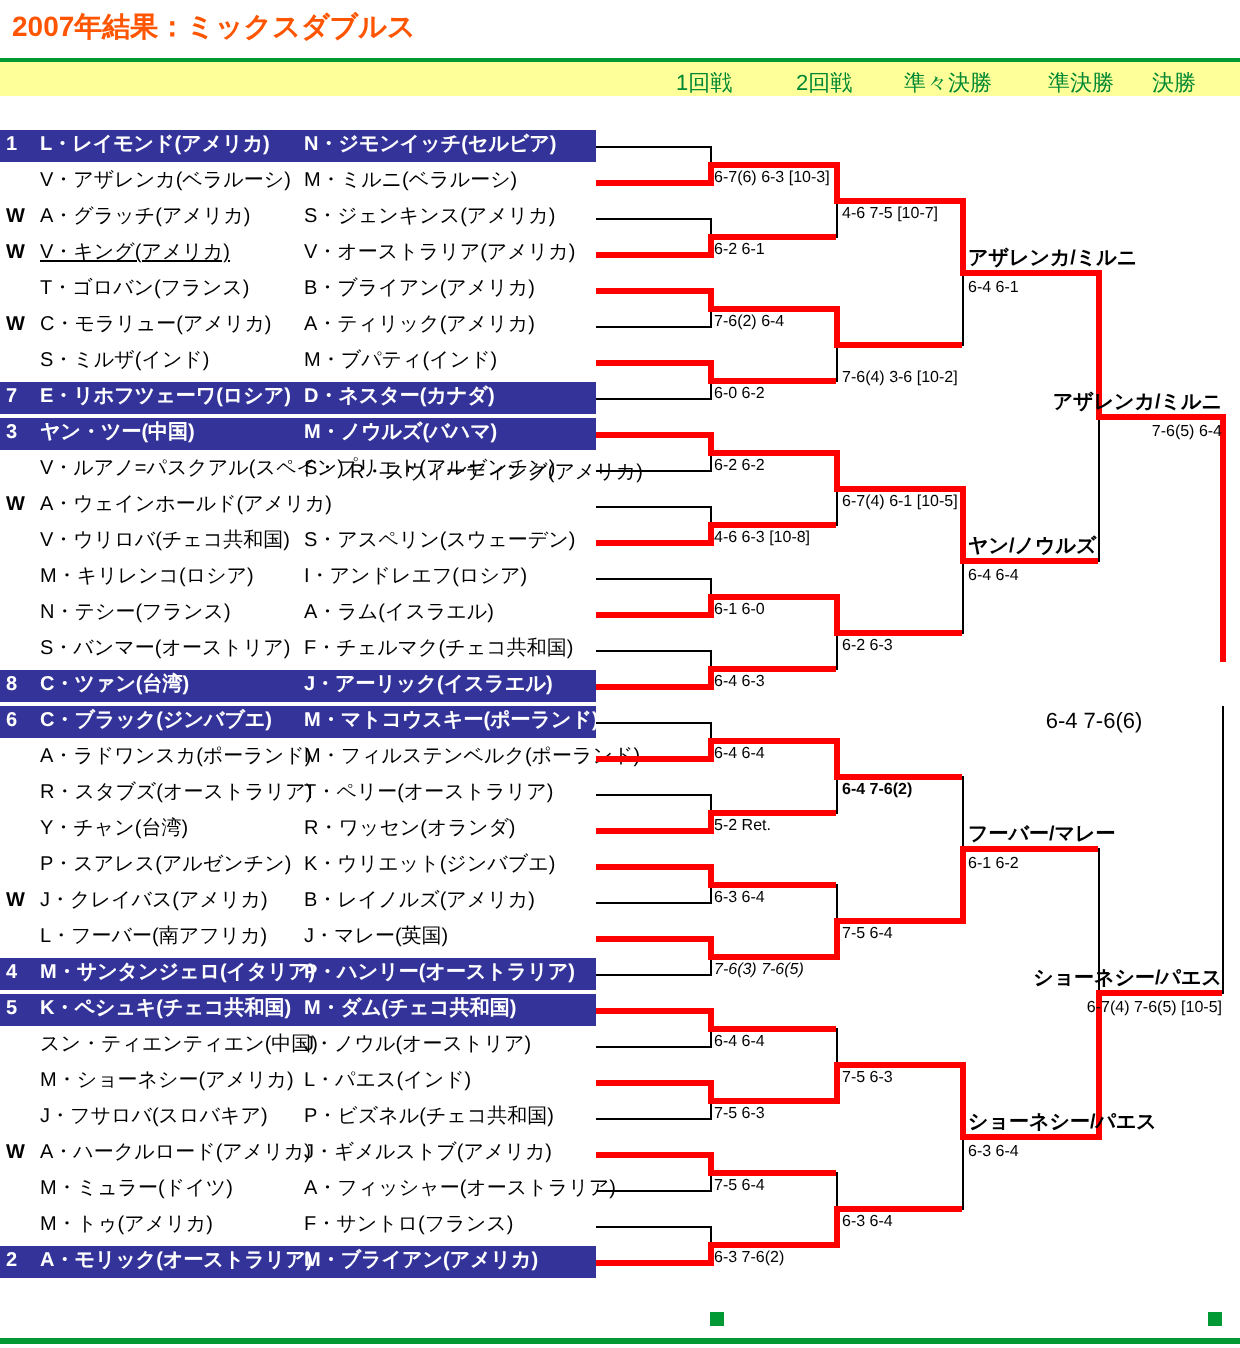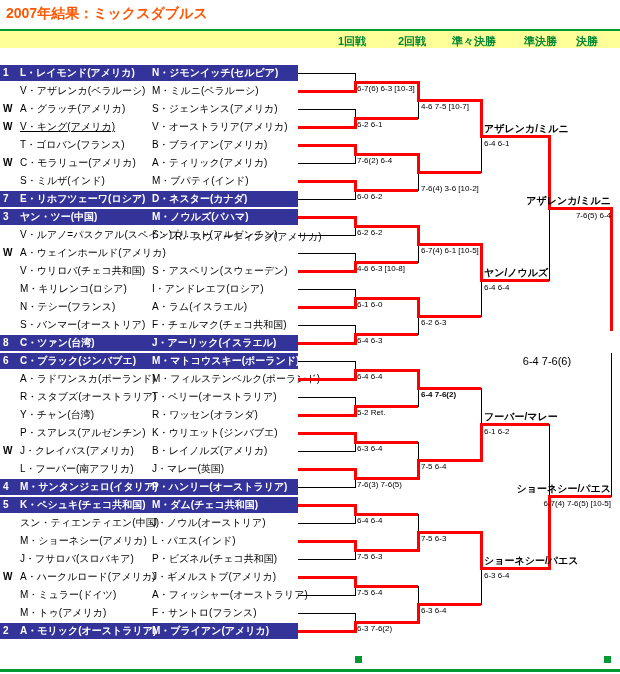--- a/index.html
+++ b/index.html
@@ -1,20 +1,20 @@
 <!DOCTYPE html>
 <html><head>
 <meta charset="utf-8">
 <style>
   html,body{margin:0;padding:0;background:#fff;}
   #page{position:relative;width:620px;height:674px;background:#fff;overflow:hidden;
         font-family:"Liberation Sans","DejaVu Sans",sans-serif;}
   #page-title{position:absolute;left:6px;top:5px;font-size:14px;font-weight:bold;color:#FF5500;white-space:nowrap;}
   #round-band{position:absolute;left:0;top:29px;width:620px;height:19px;background:#FFFF99;border-top:2px solid #009933;box-sizing:border-box;}
-  .round-label{position:absolute;top:3px;font-size:11px;font-weight:bold;color:#008833;white-space:nowrap;}
+  .round-label{position:absolute;top:3px;font-size:11px;font-weight:normal;color:#008833;white-space:nowrap;}
   #rh0{left:338px;} #rh1{left:398px;} #rh2{left:452px;} #rh3{left:524px;} #rh4{left:576px;}
   #bracket{position:absolute;left:0;top:0;width:620px;height:674px;}
   .seed-bar{position:absolute;left:0;width:298px;height:16px;background:#333399;z-index:1;}
   .mark{position:absolute;left:3px;font-size:10px;font-weight:bold;z-index:2;white-space:nowrap;}
   .name{position:absolute;font-size:10px;line-height:12px;white-space:nowrap;z-index:2;}
   .name.p1{left:20px;} .name.p2{left:152px;}
   .seeded-txt{color:#fff;font-weight:bold;}
   .ln{position:absolute;z-index:2;}
   .ln.red{z-index:3;}
   .score{position:absolute;font-size:8px;color:#000;white-space:nowrap;z-index:4;font-family:"Liberation Sans","DejaVu Sans",sans-serif;}
@@ -202,21 +202,21 @@
       <div class="ln red" style="position: absolute; left: 354px; top: 405px; width: 3px; height: 12px; background: rgb(255, 0, 0);"></div>
       <div class="ln red" style="position: absolute; left: 355px; top: 405px; width: 63px; height: 3px; background: rgb(255, 0, 0);"></div>
       <div class="score" style="position: absolute; left: 357px; top: 408px;">5-2 Ret.</div>
       <div class="ln red" style="position: absolute; left: 354px; top: 432px; width: 3px; height: 12px; background: rgb(255, 0, 0);"></div>
       <div class="ln" style="position: absolute; left: 355px; top: 442px; width: 1px; height: 10px; background: rgb(0, 0, 0);"></div>
       <div class="ln red" style="position: absolute; left: 355px; top: 441px; width: 63px; height: 3px; background: rgb(255, 0, 0);"></div>
       <div class="score" style="position: absolute; left: 357px; top: 444px;">6-3 6-4</div>
       <div class="ln red" style="position: absolute; left: 354px; top: 468px; width: 3px; height: 12px; background: rgb(255, 0, 0);"></div>
       <div class="ln" style="position: absolute; left: 355px; top: 478px; width: 1px; height: 10px; background: rgb(0, 0, 0);"></div>
       <div class="ln red" style="position: absolute; left: 355px; top: 477px; width: 63px; height: 3px; background: rgb(255, 0, 0);"></div>
-      <div class="score" style="position: absolute; left: 357px; top: 480px;">7-6(3) 7-6(5)</div>
+      <div class="score" style="position: absolute; left: 357px; top: 480px; font-style: italic;">7-6(3) 7-6(5)</div>
       <div class="ln red" style="position: absolute; left: 354px; top: 504px; width: 3px; height: 12px; background: rgb(255, 0, 0);"></div>
       <div class="ln" style="position: absolute; left: 355px; top: 514px; width: 1px; height: 10px; background: rgb(0, 0, 0);"></div>
       <div class="ln red" style="position: absolute; left: 355px; top: 513px; width: 63px; height: 3px; background: rgb(255, 0, 0);"></div>
       <div class="score" style="position: absolute; left: 357px; top: 516px;">6-4 6-4</div>
       <div class="ln red" style="position: absolute; left: 354px; top: 540px; width: 3px; height: 12px; background: rgb(255, 0, 0);"></div>
       <div class="ln" style="position: absolute; left: 355px; top: 550px; width: 1px; height: 10px; background: rgb(0, 0, 0);"></div>
       <div class="ln red" style="position: absolute; left: 355px; top: 549px; width: 63px; height: 3px; background: rgb(255, 0, 0);"></div>
       <div class="score" style="position: absolute; left: 357px; top: 552px;">7-5 6-3</div>
       <div class="ln red" style="position: absolute; left: 354px; top: 576px; width: 3px; height: 12px; background: rgb(255, 0, 0);"></div>
       <div class="ln" style="position: absolute; left: 355px; top: 586px; width: 1px; height: 10px; background: rgb(0, 0, 0);"></div>

